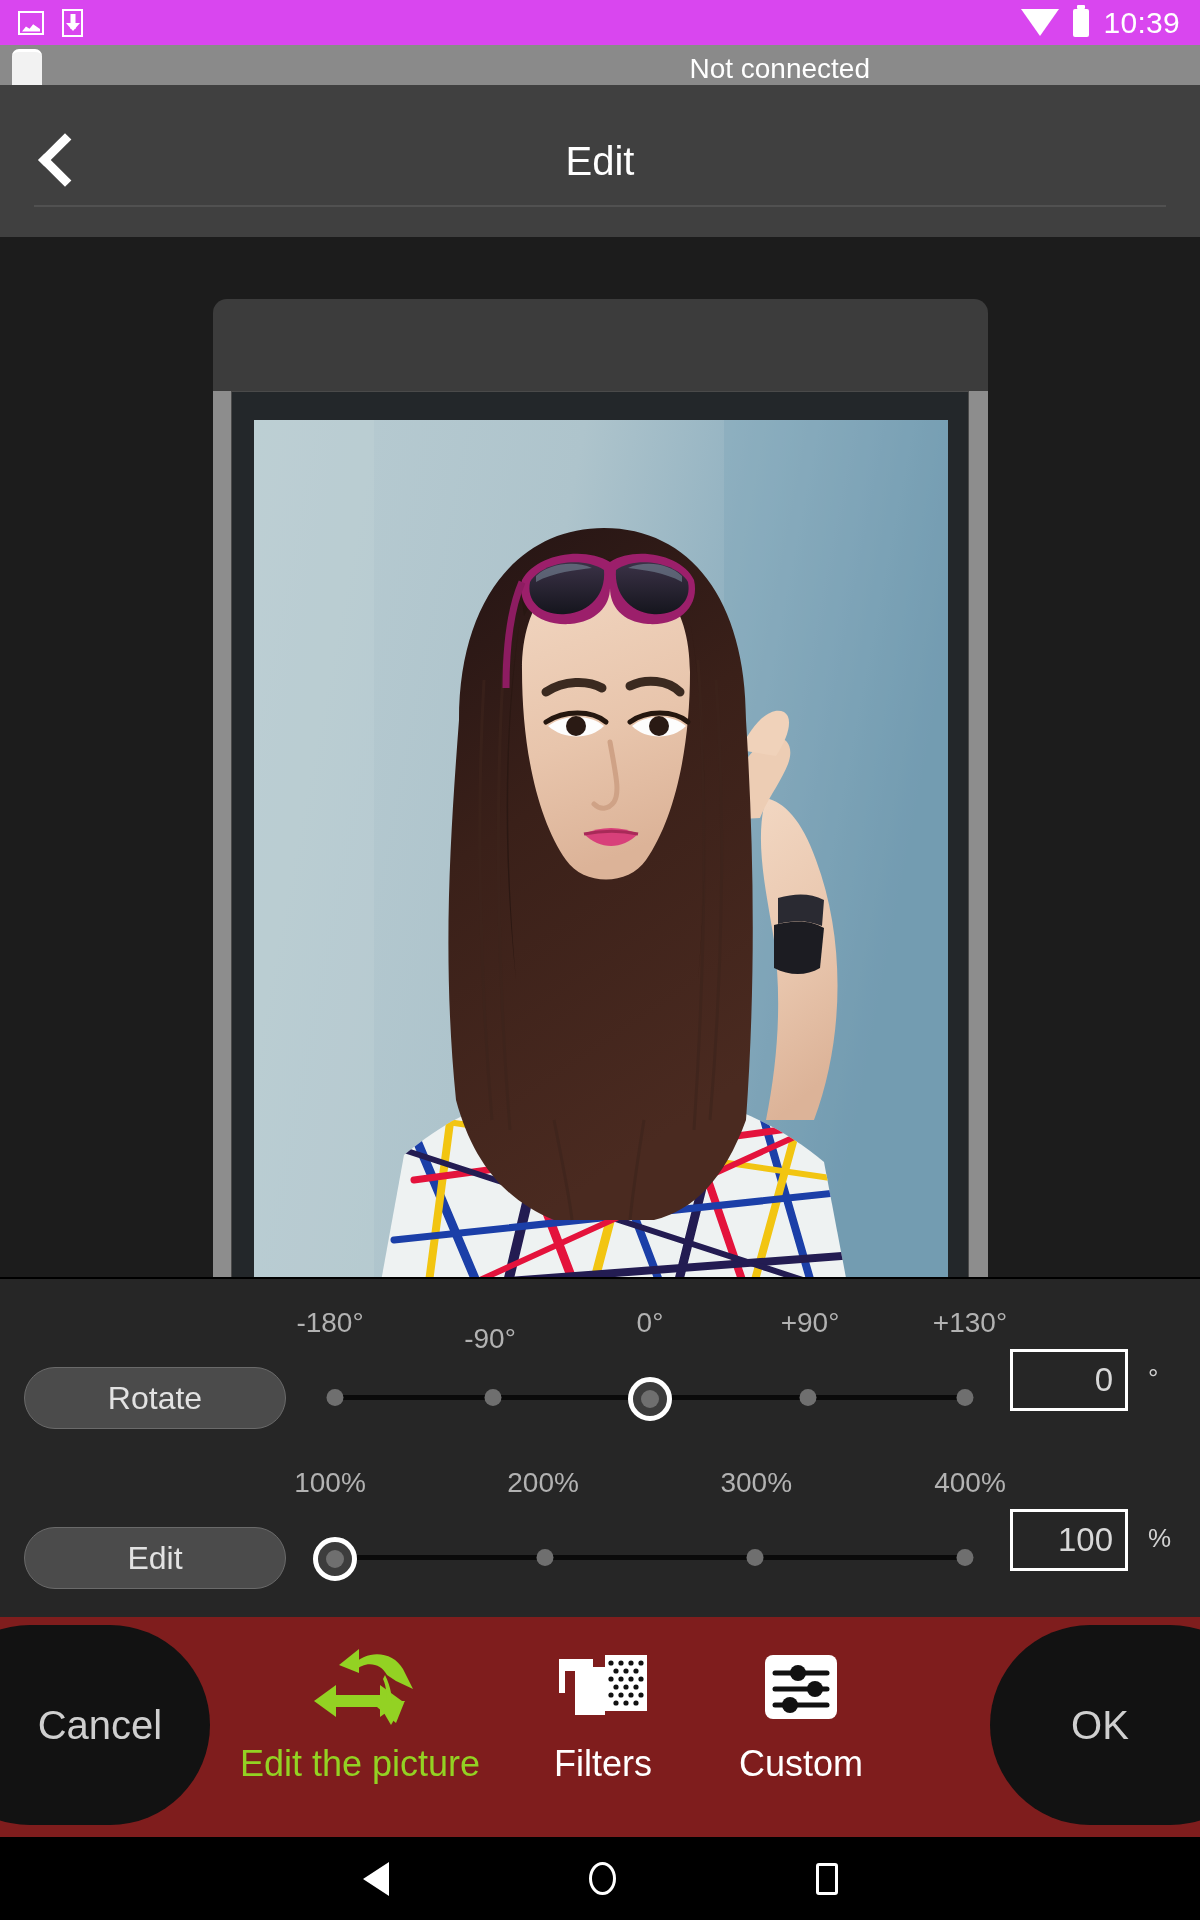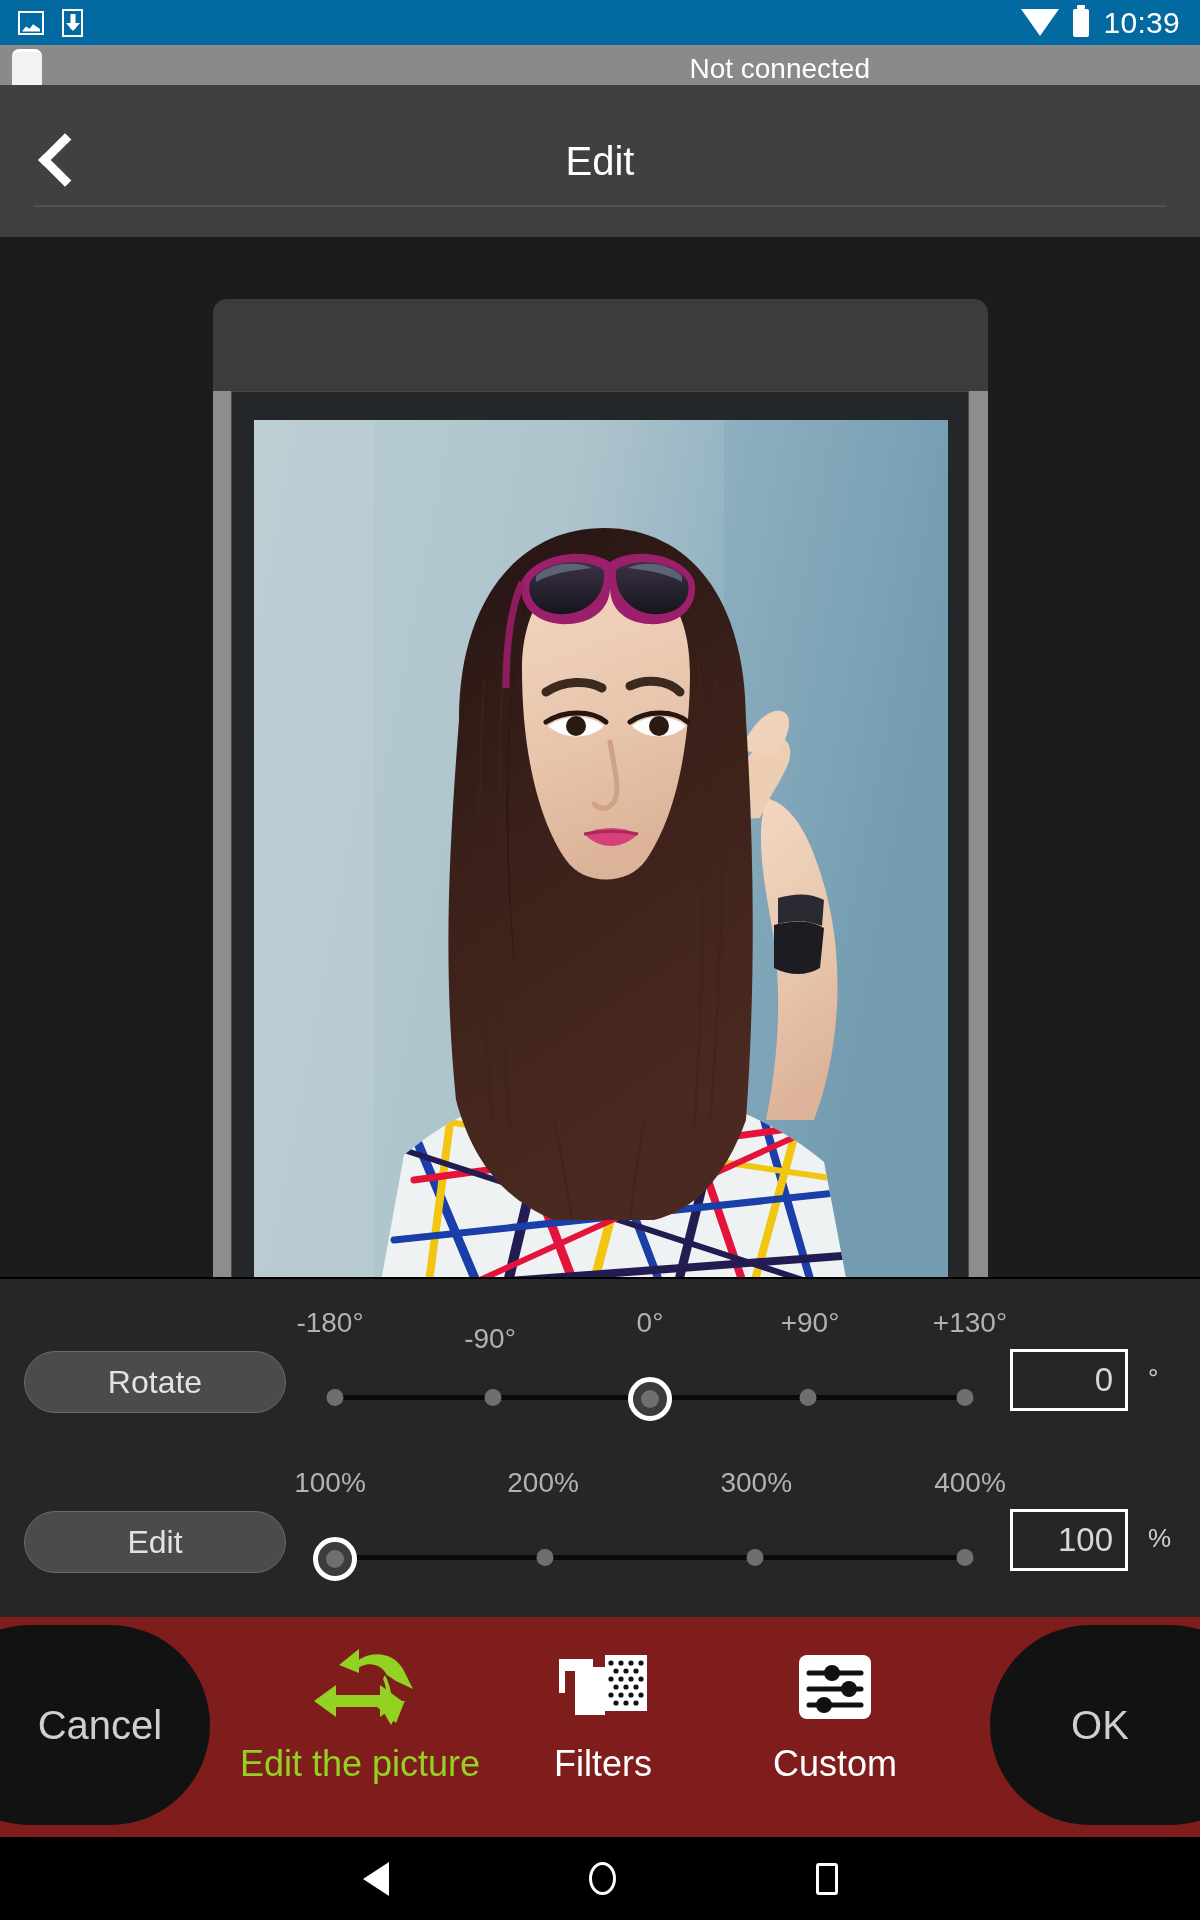--- a/index.html
+++ b/index.html
@@ -7,21 +7,21 @@
     width: 1200px; height: 1920px;
     background: #000;
     font-family: "Liberation Sans", sans-serif;
     overflow: hidden;
   }
   #app { position: relative; width: 1200px; height: 1920px; background: #000; }
 
   
   .statusbar {
     position: absolute; left: 0; top: 0; width: 1200px; height: 45px;
-    background: #0369a1; display: flex; align-items: center;
+    background: #d946ef; display: flex; align-items: center;
   }
   .sb-left { display: flex; align-items: center; gap: 18px; padding-left: 18px; }
   .sb-right { margin-left: auto; display: flex; align-items: center; gap: 14px; padding-right: 20px; }
   .sb-time { color: #fff; font-size: 30px; letter-spacing: .3px; }
 
   .ic-gallery { width: 26px; height: 24px; border: 2.5px solid #fff; position: relative; }
   .ic-gallery::after {
     content: ""; position: absolute; left: 2px; right: 2px; bottom: 1px; height: 9px;
     background: #fff;
     clip-path: polygon(0 100%, 22% 45%, 42% 70%, 62% 20%, 100% 72%, 100% 100%);
@@ -98,21 +98,21 @@
   
   .controls {
     position: absolute; left: 0; top: 1277px; width: 1200px; height: 340px;
     background: #262626; border-top: 2px solid #000;
   }
   .ctrlrow { position: absolute; left: 0; width: 1200px; height: 160px; }
   .ctrlrow.r1 { top: 12px; }
   .ctrlrow.r2 { top: 172px; }
 
   .pill {
-    position: absolute; left: 24px; top: 60px; width: 262px; height: 62px;
+    position: absolute; left: 24px; top: 76px; width: 262px; height: 62px;
     border-radius: 31px; background: #4b4b4b; border: 1.5px solid #6a6a6a;
     color: #e2e2e2; font-size: 32px; display: flex; align-items: center; justify-content: center;
   }
 
   .scale { position: absolute; top: 16px; height: 40px; }
   .scale span {
     position: absolute; color: #b2b2b2; font-size: 28px; transform: translateX(-50%); white-space: nowrap;
   }
 
   .slider { position: absolute; top: 78px; height: 56px; }
@@ -410,21 +410,21 @@
             <path d="M52 20 C66 4 92 6 102 24 L112 44 L95 36 L86 30 C80 18 64 15 54 26 Z"></path>
             <path d="M58 28 L38 20 L58 4 Z"></path>
             <path d="M84 30 C90 42 92 54 90 64 L103 58 L95 78 L76 62 L84 62 C86 54 86 42 82 34 Z"></path>
             <path d="M76 56 L104 56 L90 80 Z"></path>
           </g>
         </svg>
       </div>
       <div class="tool-lbl active">Edit the picture</div>
     </div>
 
-    <div class="tool" style="left:710px;">
+    <div class="tool" style="left:676px;">
       <div class="tool-ico">
         <svg width="84" height="84" viewBox="0 0 84 84" xmlns="http://www.w3.org/2000/svg">
           <rect x="6" y="10" width="72" height="64" rx="8" fill="#ffffff"></rect>
           <g stroke="#111111" stroke-width="5" stroke-linecap="round">
             <line x1="16" y1="28" x2="68" y2="28"></line>
             <line x1="16" y1="44" x2="68" y2="44"></line>
             <line x1="16" y1="60" x2="68" y2="60"></line>
           </g>
           <g fill="#111111">
             <circle cx="39" cy="28" r="8"></circle>

